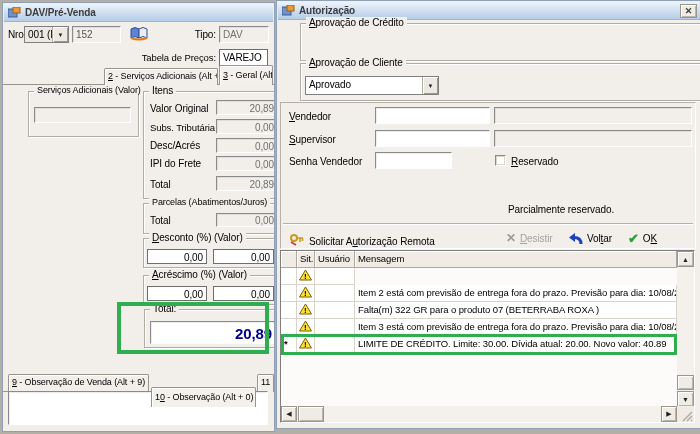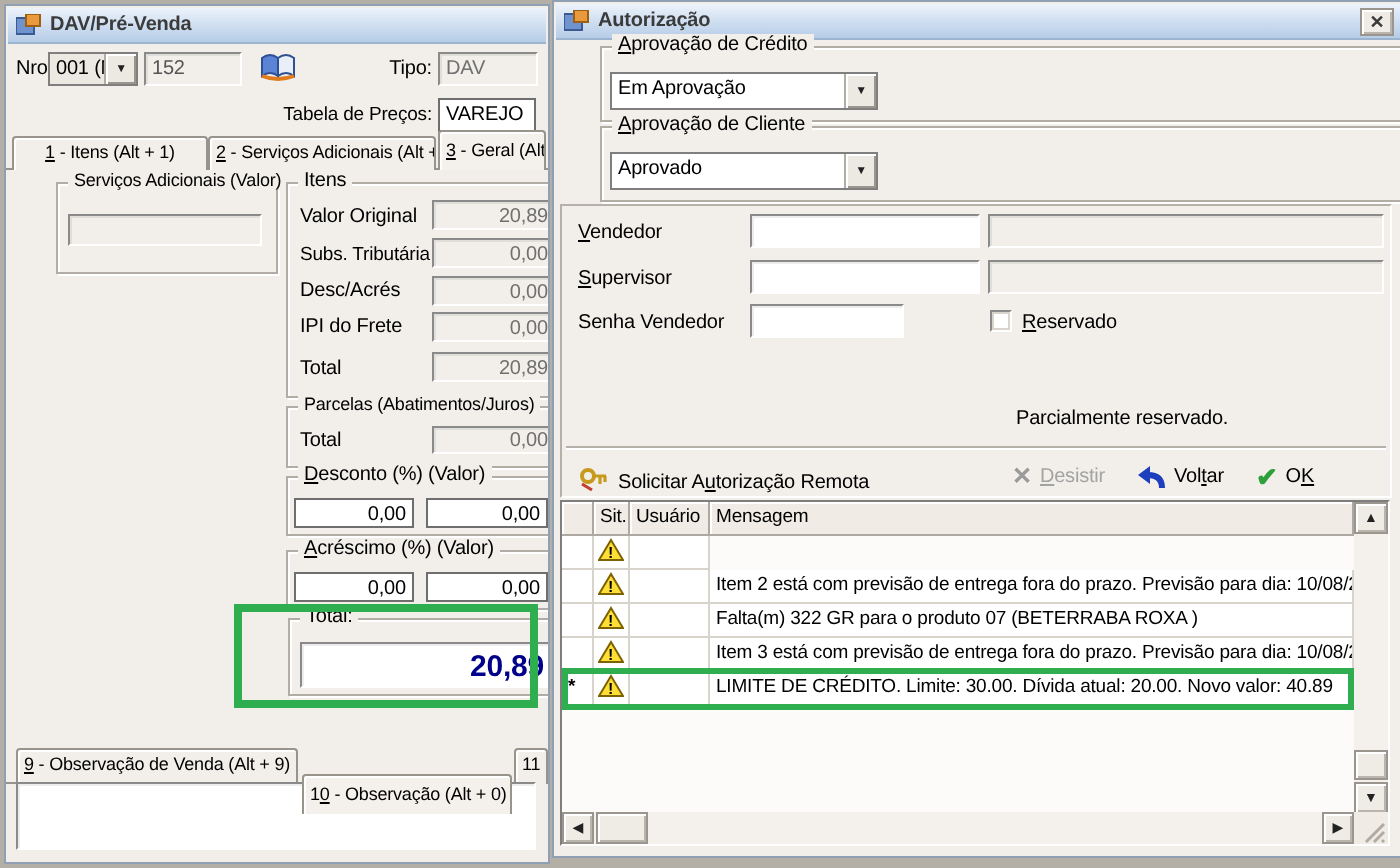--- a/index.html
+++ b/index.html
@@ -81,21 +81,20 @@
       <path d="M1 3 Q5 0 9 3 L9 12 Q5 9 1 12 Z" fill="#5b83d6" stroke="#2d4f94"></path>
       <path d="M17 3 Q13 0 9 3 L9 12 Q13 9 17 12 Z" fill="#e9eef8" stroke="#2d4f94"></path>
       <path d="M1 12 Q9 15 17 12" stroke="#e07b1e" stroke-width="2" fill="none"></path>
     </svg>
     <span class="lbl" style="left:168px;top:26px;width:45px;text-align:right;">Tipo:</span>
     <div class="sunken" style="left:216px;top:23px;width:50px;height:17px;padding:2px 10px 0 3px;color:#707070;">DAV</div>
     <span class="lbl" style="left:120px;top:49px;width:93px;text-align:right;font-size:9.5px;">Tabela de Preços:</span>
     <div class="edit" style="left:216px;top:46px;width:49px;height:17px;padding:2px 0 0 3px;">VAREJO</div>
 
     <div class="tabline" style="left:0;top:81px;width:271px;"></div>
-    <div class="tab" style="left:3px;top:65px;width:98px;height:17px;"><u>1</u> - Itens (Alt + 1)</div>
     <div class="tab" style="left:101px;top:65px;width:114px;height:17px;"><u>2</u> - Serviços Adicionais (Alt + 2)</div>
     <div class="tab on" style="left:216px;top:62px;width:54px;height:20px;text-align:left;"><u>3</u> - Geral (Alt +</div>
 
     <div class="grp" style="left:5px;top:88px;width:111px;height:46px;">
       <span class="cap" style="font-size:9px;">Serviços Adicionais (Valor)</span>
       <div class="sunken" style="left:5px;top:15px;width:97px;height:16px;"></div>
     </div>
 
     <div class="grp" style="left:120px;top:88px;width:147px;height:108px;">
       <span class="cap">Itens</span>
@@ -155,24 +154,20 @@
         <rect x="0" y="2" width="9" height="8" fill="#6f93cf" stroke="#3c5a92"></rect>
         <rect x="5" y="0" width="7" height="6" fill="#e89a3c" stroke="#9c5f14"></rect>
       </svg>
       <span>Autorização</span>
       <div class="btn3d" style="position:absolute;right:3px;top:2px;width:17px;height:14px;
            font-size:9px;font-weight:bold;">✕</div>
     </div>
 
     <div class="grp" style="left:3px;top:22px;width:416px;height:38px;">
       <span class="cap"><u>A</u>provação de Crédito</span>
-      <div class="combo" style="left:4px;top:12px;width:134px;height:19px;">
-        <span class="txt">Em Aprovação</span>
-        <span class="cbtn">▼</span>
-      </div>
     </div>
 
     <div class="grp" style="left:3px;top:62px;width:416px;height:38px;">
       <span class="cap"><u>A</u>provação de Cliente</span>
       <div class="combo" style="left:4px;top:12px;width:134px;height:19px;">
         <span class="txt">Aprovado</span>
         <span class="cbtn">▼</span>
       </div>
     </div>
 

